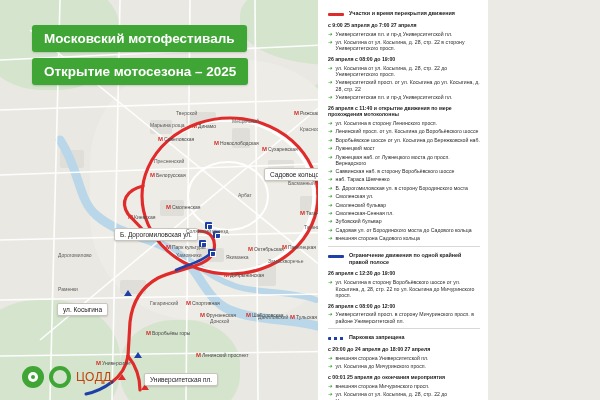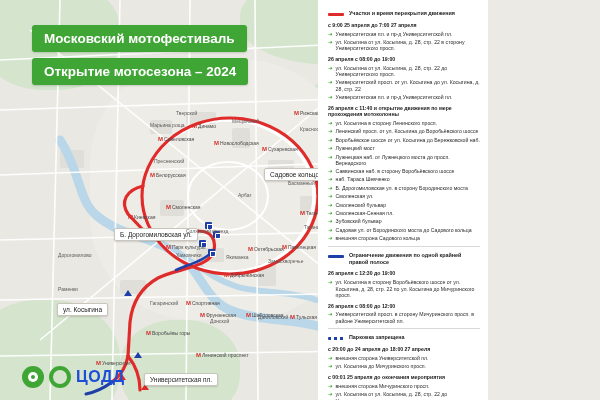--- a/index.html
+++ b/index.html
@@ -52,21 +52,21 @@
   }
   #banner1 { left:32px; top:25px; }
   #banner2 { left:32px; top:58px; }
 
   
   .logo { position:absolute; left:22px; bottom:12px; display:flex; align-items:center; gap:5px; }
   .logo .ring { width:22px; height:22px; border-radius:50%; background:#3fa535; position:relative; }
   .logo .ring:after{ content:""; position:absolute; left:6px; top:6px; width:10px;height:10px;border-radius:50%;background:#fff; }
   .logo .ring:before{ content:""; position:absolute; left:9px; top:9px; width:4px;height:4px;border-radius:50%;background:#3fa535; z-index:2;}
   .logo .ring2 { width:22px; height:22px; border-radius:50%; border:4px solid #3fa535; }
-  .logo .txt { color:#1d4ed8; font-weight:bold; font-size:16px; letter-spacing:.5px; }
+  .logo .txt { color:#c2410c; font-weight:normal; font-size:12px; letter-spacing:.5px; }
 
   
   .panel {
     position:absolute; right:0; top:0; width:170px; height:400px;
     background:#ffffff; padding:10px 8px 6px 10px; overflow:hidden;
   }
   .legendrow { display:flex; align-items:flex-start; gap:5px; margin-bottom:5px; }
   .swatch-line { width:16px; height:3px; background:#e02b2b; margin-top:3px; flex:none; border-radius:1px; }
   .swatch-line.blue { background:#1f3fa8; }
   .swatch-line.dash { background:repeating-linear-gradient(90deg,#1f3fa8 0 3px,transparent 3px 6px); height:3px;}
@@ -269,21 +269,21 @@
         <span class="m">M</span>
         <span class="mt">Ленинский проспект</span>
       </div>
     <div class="metro" style="left:224px;top:272px;">
         <span class="m">M</span>
         <span class="mt">Добрынинская</span>
       </div>
   </div>
 
   <div class="banner" id="banner1">Московский мотофестиваль</div>
-  <div class="banner" id="banner2">Открытие мотосезона – 2024</div>
+  <div class="banner" id="banner2">Открытие мотосезона – 2025</div>
 
   <div class="logo">
     <div class="ring"></div>
     <div class="ring2"></div>
     <div class="txt">ЦОДД</div>
   </div>
 
   <div class="panel">
 
     <div class="legendrow">

